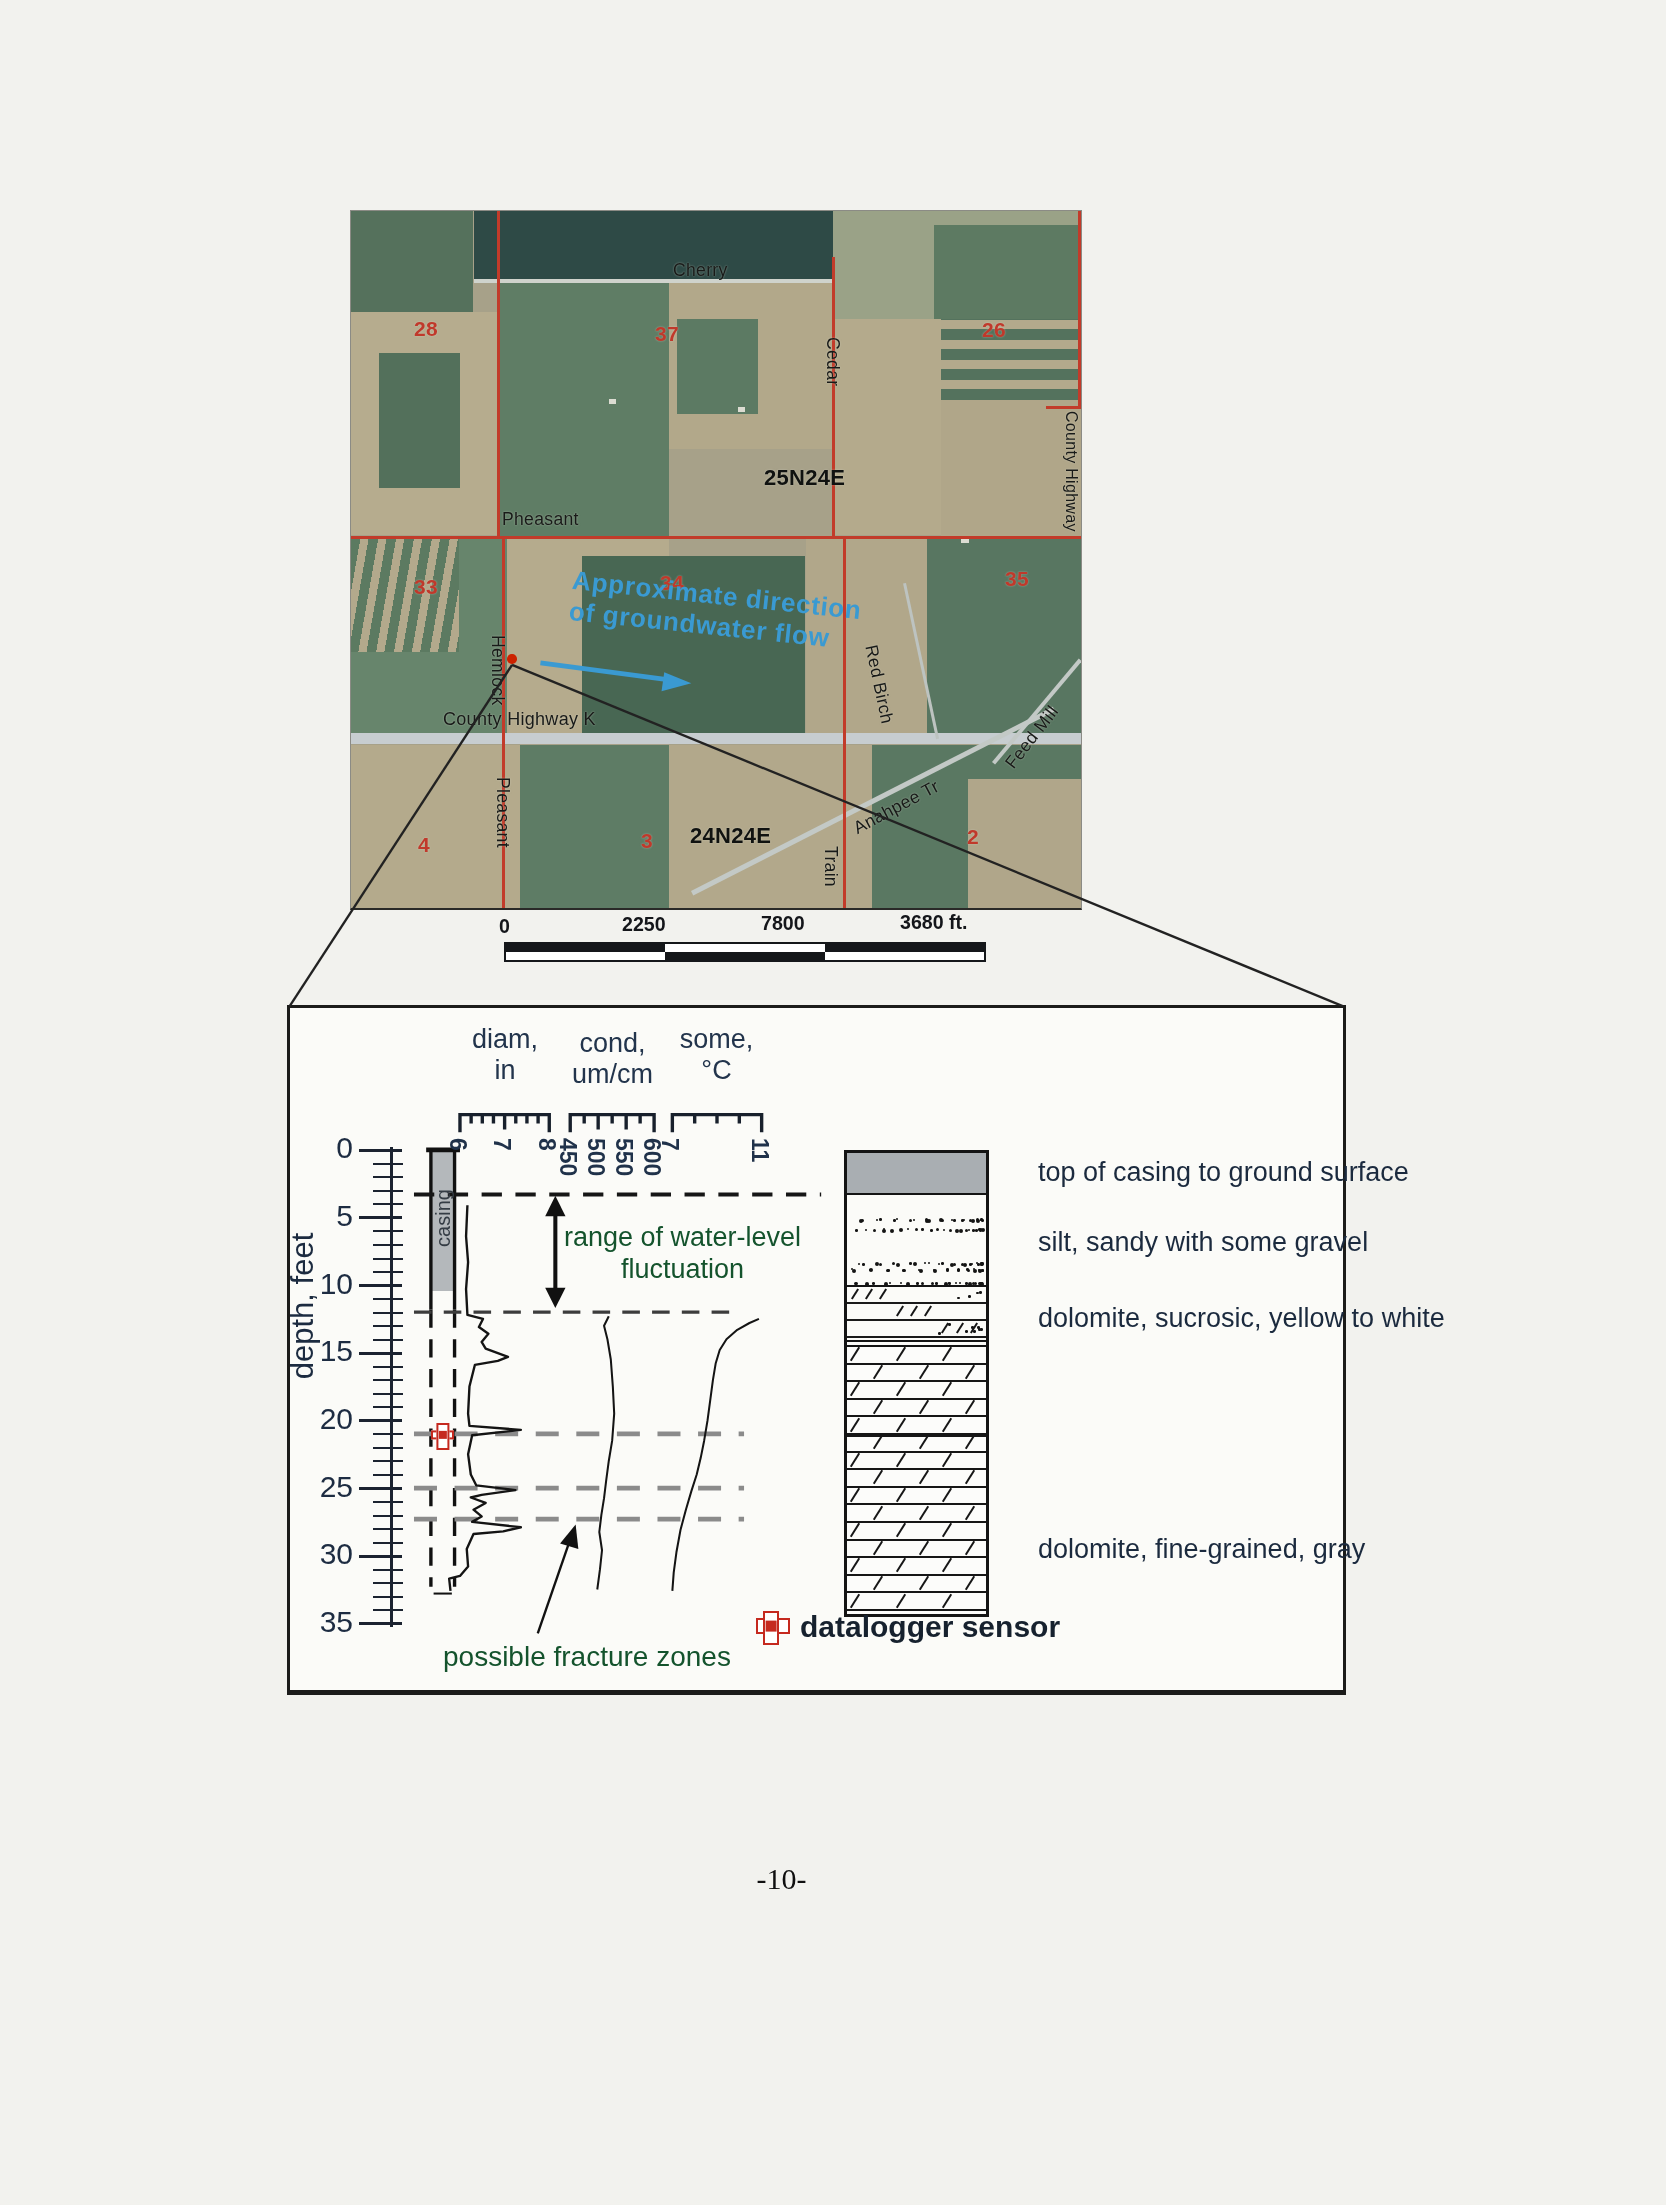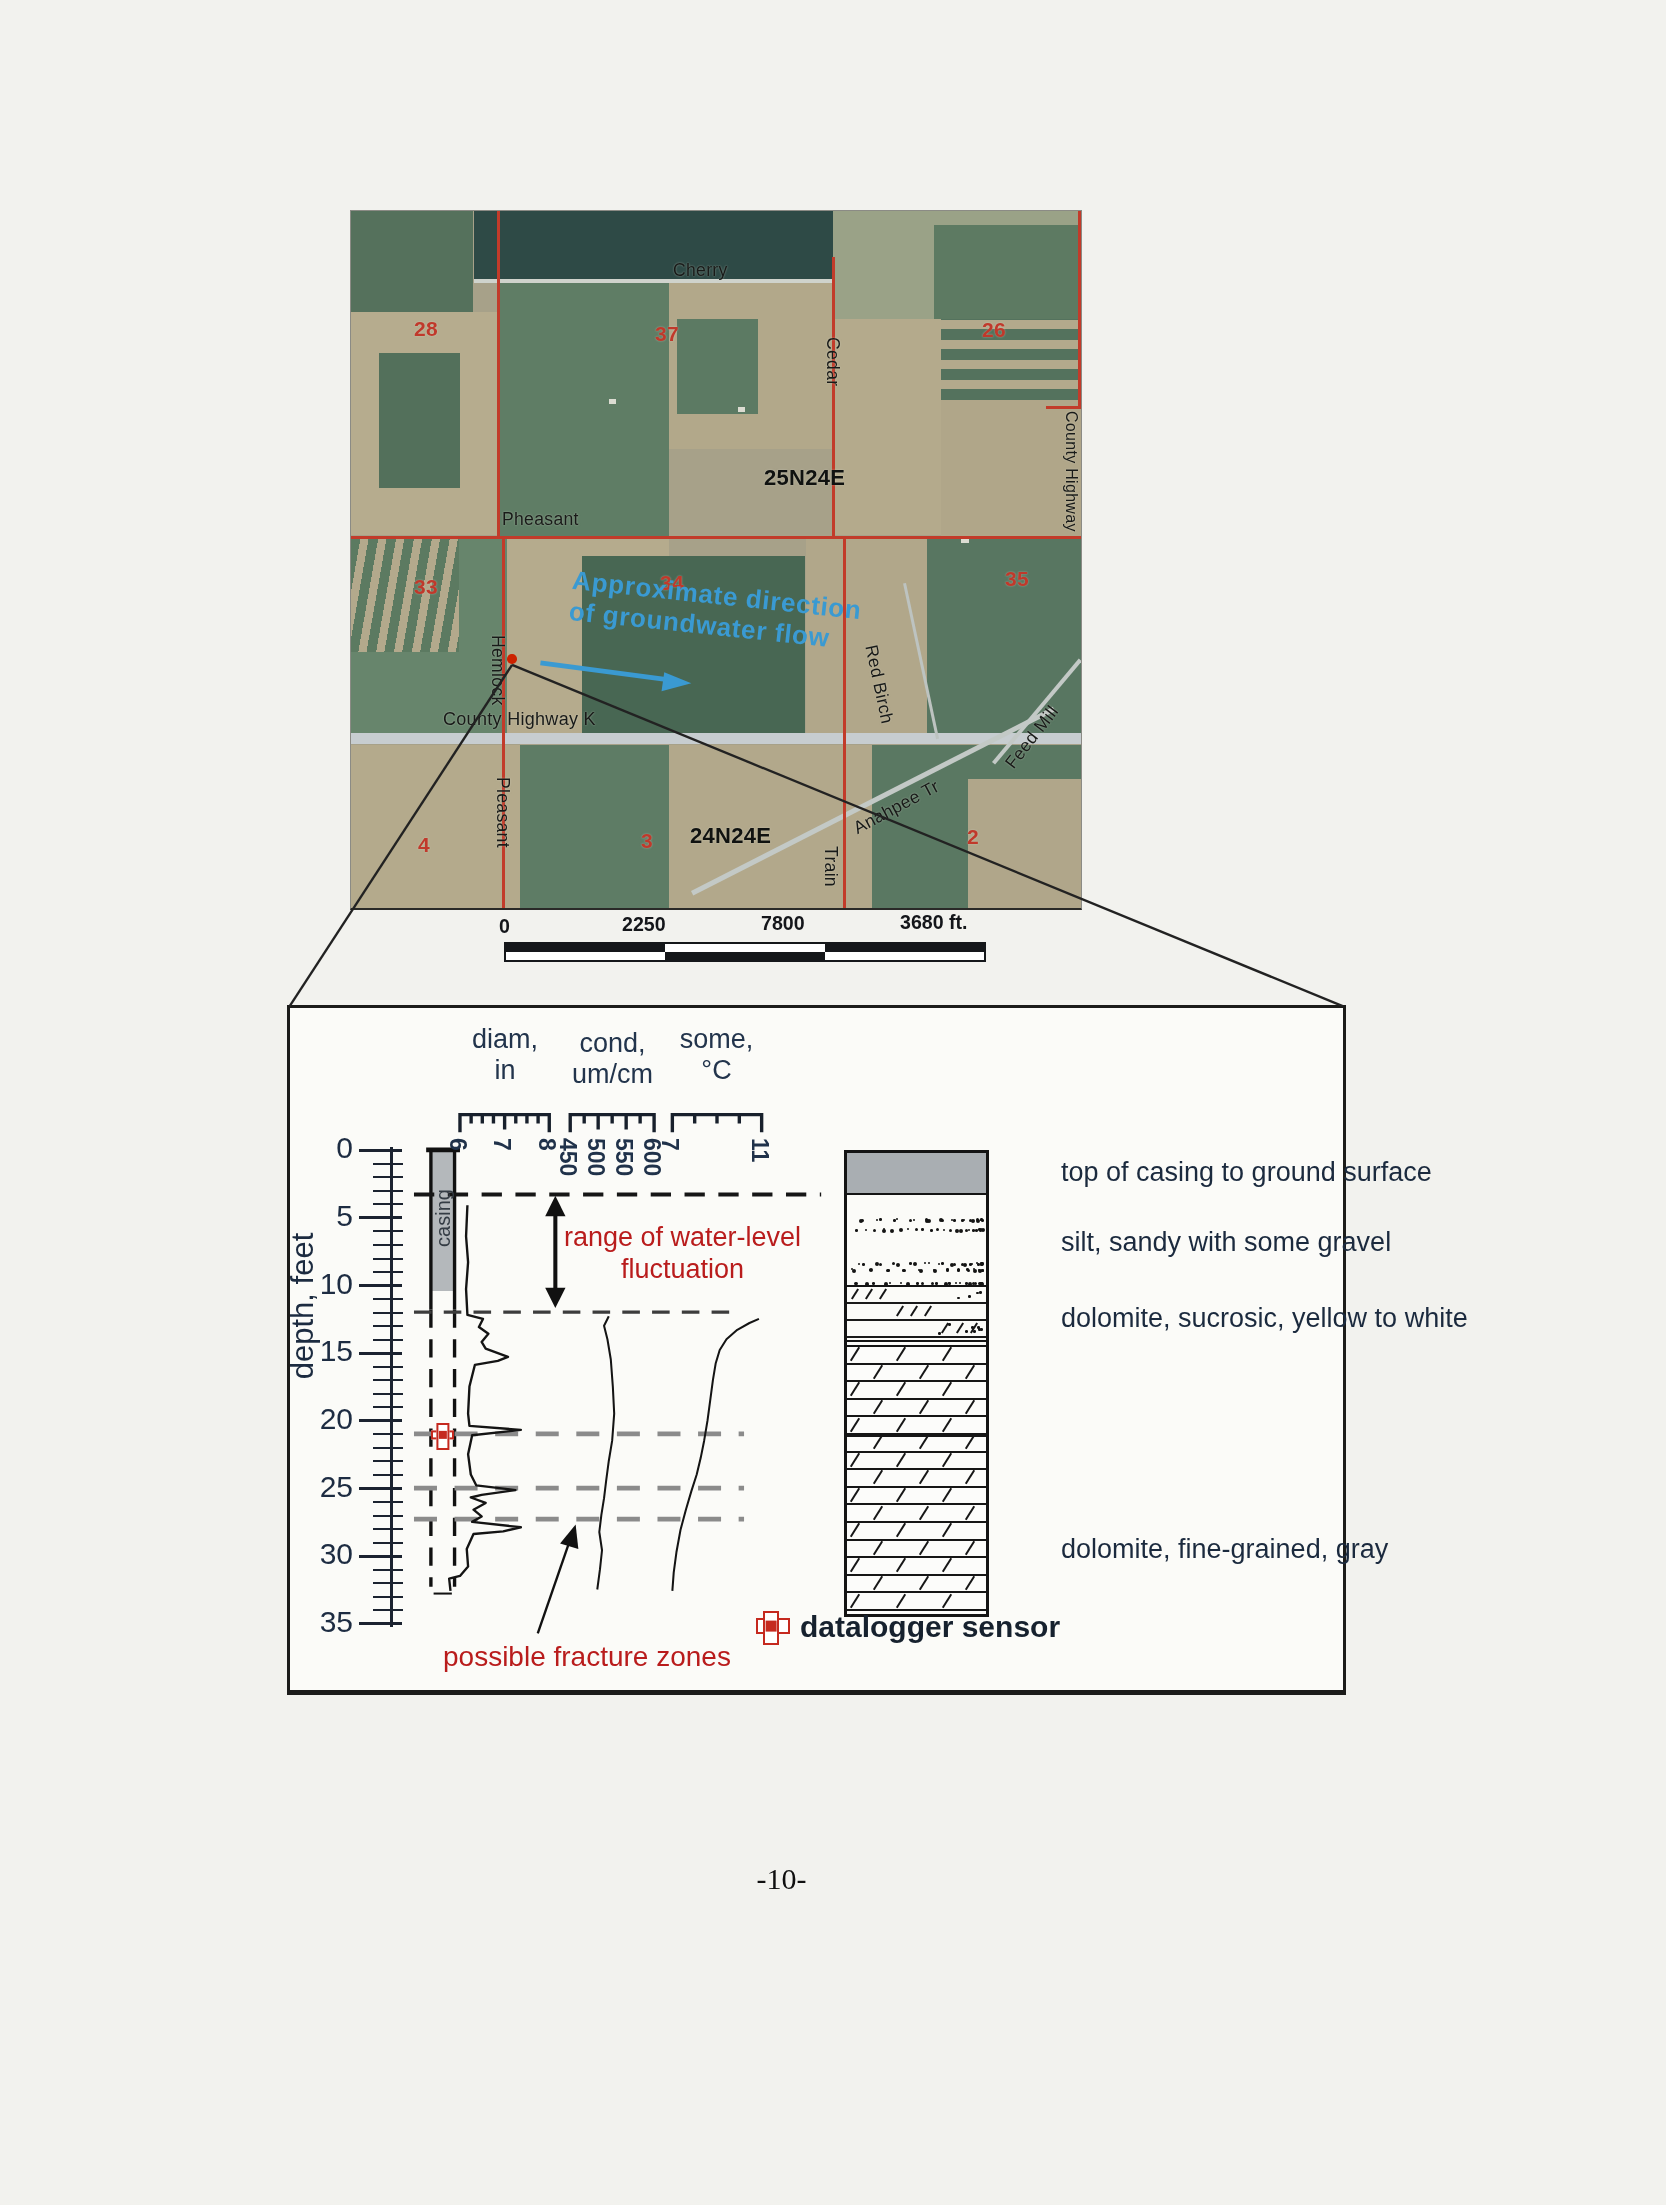--- a/index.html
+++ b/index.html
@@ -19,41 +19,41 @@
   #well-dot{position:absolute;left:507px;top:654px;width:9.5px;height:9.5px;border-radius:50%;
             background:var(--well-color);}
   
   .sb-label{position:absolute;font-size:19.6px;font-weight:700;color:#14161a;white-space:nowrap;}
   #sb-bar{position:absolute;left:504px;top:942px;width:482px;height:20px;border:2px solid #15171a;background:#fff;}
   .sb-seg{position:absolute;height:50%;background:#15171a;}
   
   #diag{position:absolute;left:287px;top:1005px;width:1059px;height:690px;background:#fbfbf8;
         border:3.4px solid #1c1c1a;border-bottom-width:5.4px;z-index:2;}
   .hdr{position:absolute;font-size:27px;color:#22344c;text-align:center;white-space:nowrap;z-index:4;}
-  .note{position:absolute;font-size:27px;color:#b91c1c;white-space:nowrap;z-index:4;}
+  .note{position:absolute;font-size:27px;color:#14532d;white-space:nowrap;z-index:4;}
   .vlabel{position:absolute;font-size:23px;font-weight:600;color:#20324a;transform:rotate(90deg);
           transform-origin:left top;white-space:nowrap;z-index:4;}
   #depth-axis-label{position:absolute;left:303px;top:1306px;font-size:31px;color:#1c2b40;
         transform:translate(-50%,-50%) rotate(-90deg);white-space:nowrap;z-index:4;}
   #casing-fill{position:absolute;left:432px;top:1150px;width:21.6px;height:141px;background:#b4b8bb;z-index:3;}
   #casing-label{position:absolute;left:443px;top:1218px;transform:translate(-50%,-50%) rotate(-90deg);
         font-size:20px;color:#343c44;z-index:4;white-space:nowrap;}
   
   #lith{position:absolute;left:844px;top:1150px;width:145px;height:467px;border:3.4px solid #141414;background:#fcfcfa;z-index:3;}
   .lith-layer{position:relative;width:100%;overflow:hidden;}
   #lith-gray{height:42px;background:#a9aeb2;border-bottom:2.7px solid #141414;}
   #lith-stipple{height:92px;background:#fbfbf8;border-bottom:2.7px solid #141414;}
   #lith-sucrosic{height:53px;background:#fbfbf8;
       background-image:repeating-linear-gradient(180deg,transparent 0 15px,#1a1a1a 15px 17px);}
   #lith-dbl{height:6.8px;background:linear-gradient(180deg,#141414 0 2px,#fbfbf8 2px 4.7px,#141414 4.7px 6.8px);}
   #lith-brick{height:264px;background:#fcfcfa;
       background-image:repeating-linear-gradient(180deg,transparent 0 15.6px,#161616 15.6px 17.6px);}
   .dot{position:absolute;background:#141414;border-radius:50%;}
   .slash{position:absolute;width:2px;background:#161616;transform:rotate(32deg);}
-  .lith-label{position:absolute;left:1061px;font-size:27px;color:#1b2a3e;white-space:nowrap;z-index:4;}
+  .lith-label{position:absolute;left:1038px;font-size:27px;color:#1b2a3e;white-space:nowrap;z-index:4;}
   
   .cross{position:absolute;z-index:5;}
   .c-h{position:absolute;left:0;top:50%;transform:translateY(-50%);width:100%;height:40%;
        background:#fff;border:2px solid var(--sensor-color);}
   .c-v{position:absolute;top:0;left:50%;transform:translateX(-50%);height:100%;width:40%;
        background:#fff;border:2px solid var(--sensor-color);}
   .c-c{position:absolute;left:50%;top:50%;transform:translate(-50%,-50%);width:36%;height:36%;
        background:var(--sensor-color);}
   #legend-label{position:absolute;left:800px;top:1610px;font-size:30px;font-weight:600;color:#16212e;z-index:4;white-space:nowrap;}
   

